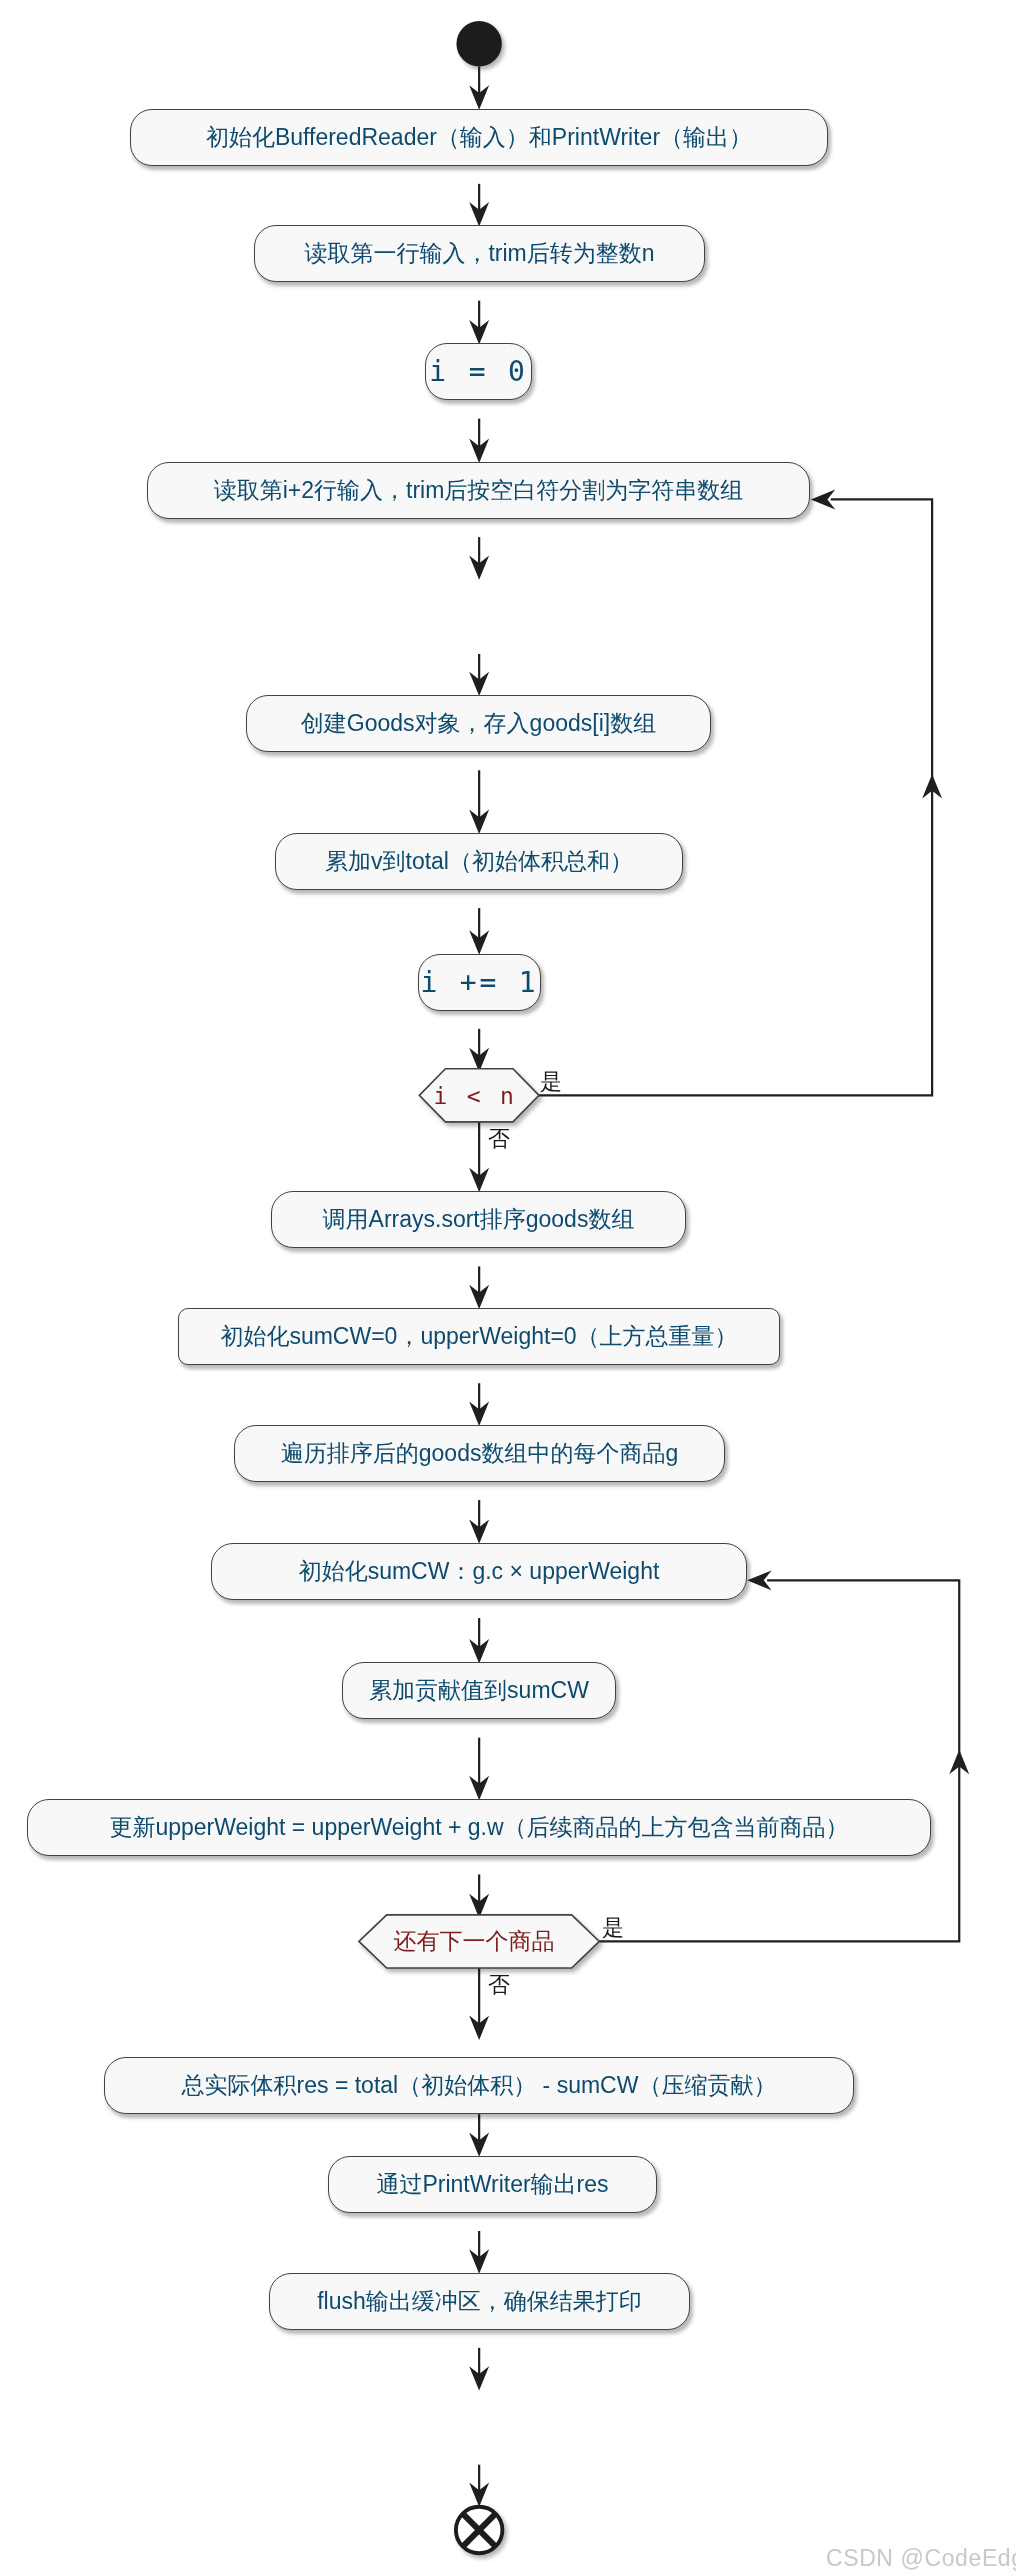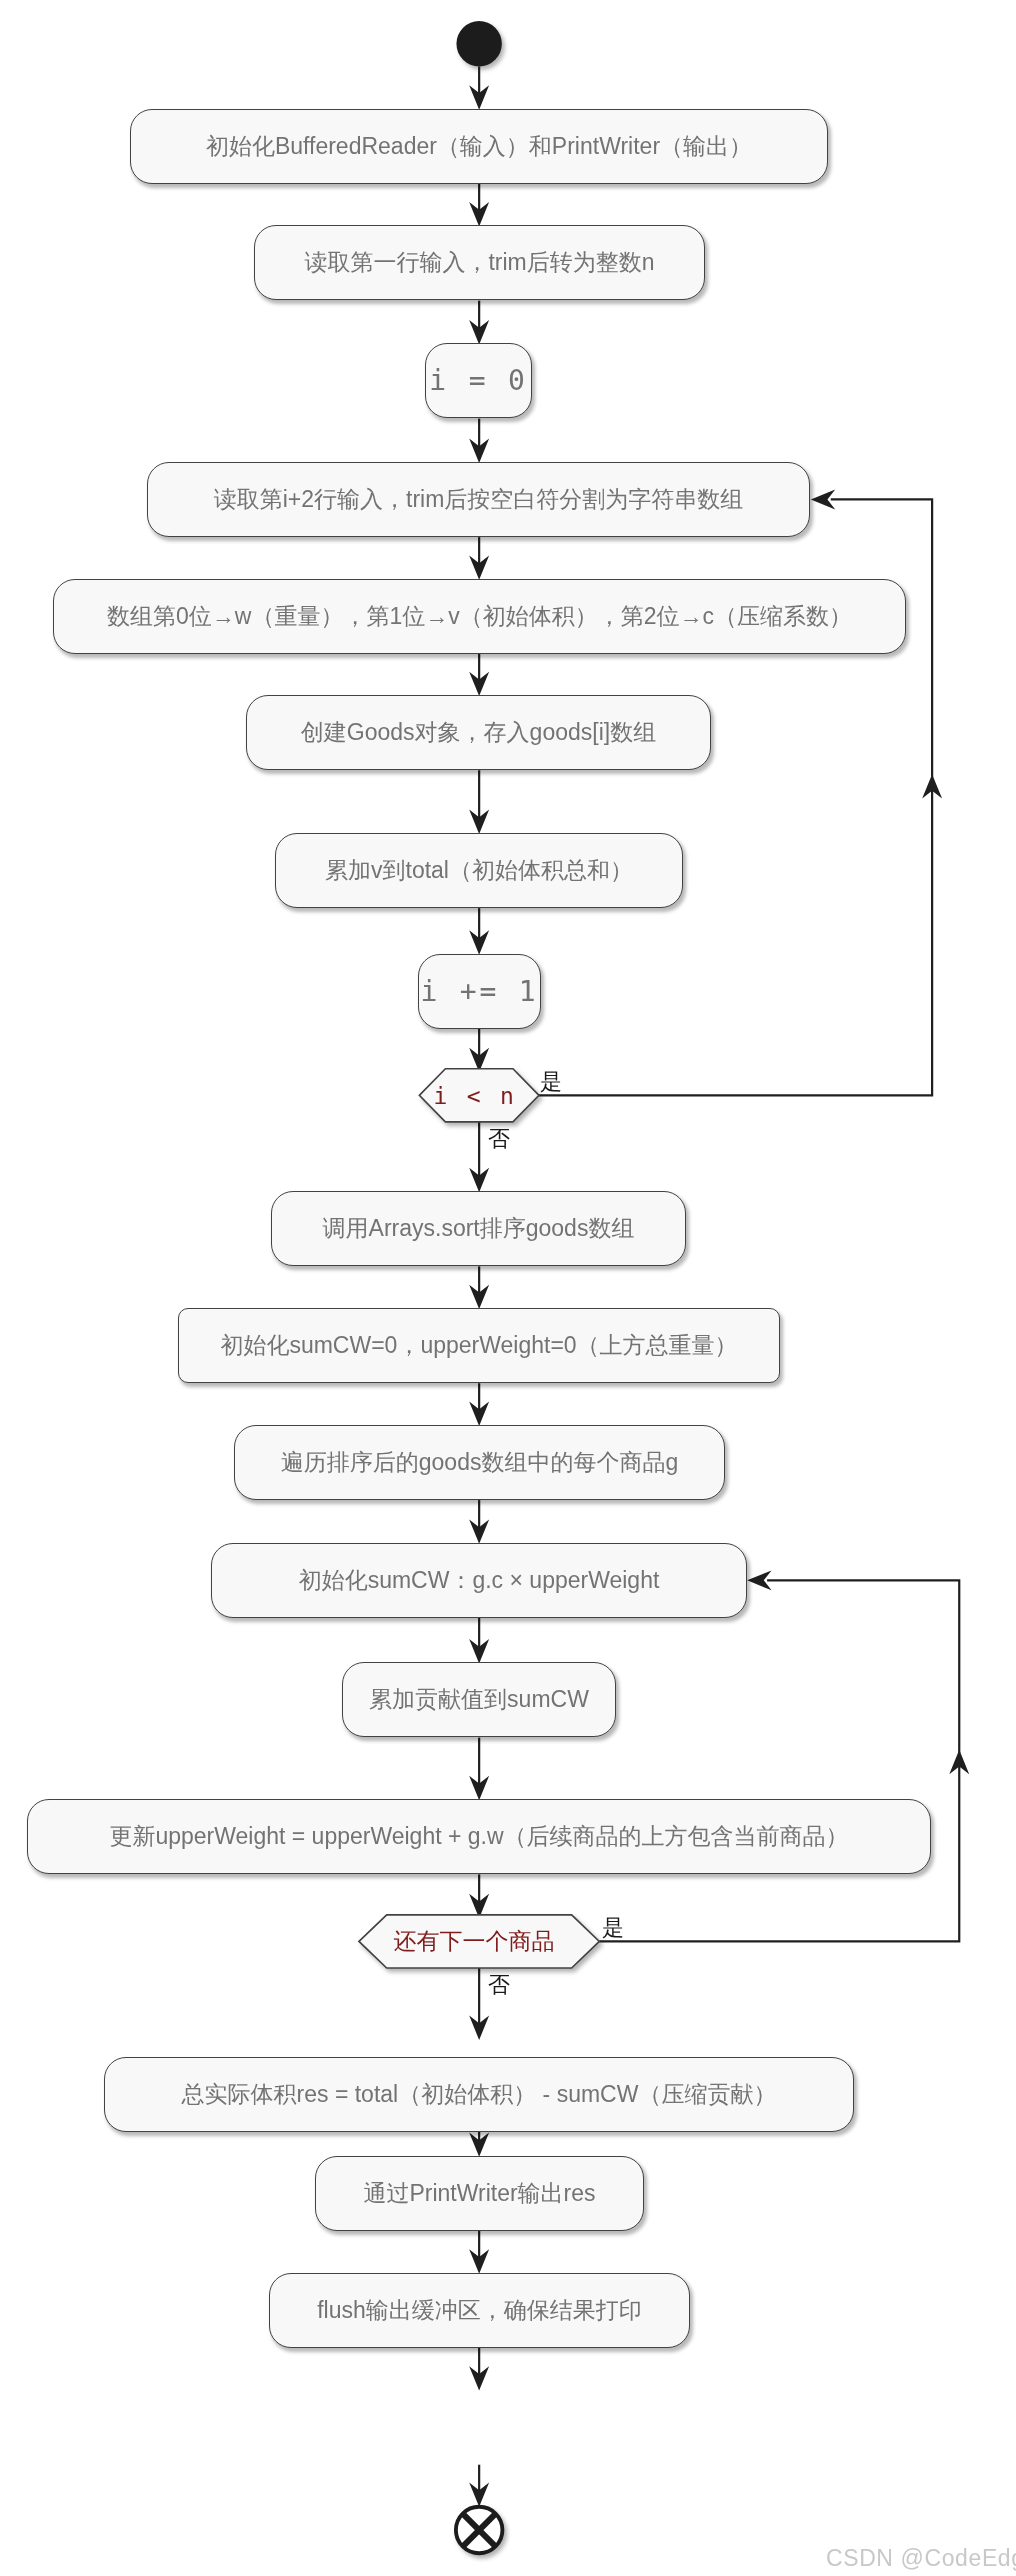--- a/index.html
+++ b/index.html
@@ -2,25 +2,25 @@
 <html style="font-size:8.9px"><head>
 <meta charset="utf-8">
 <style>
   html,body{margin:0;padding:0;background:#ffffff;}
   #page{
     position:relative;width:1017px;height:2576px;background:#ffffff;
     font-family:"Liberation Sans","DejaVu Sans",sans-serif;overflow:hidden;
   }
   .edges{position:absolute;left:0;top:0;z-index:1;}
   .node{
-    position:absolute;box-sizing:border-box;height:75px;
+    position:absolute;box-sizing:border-box;height:57px;
     display:flex;align-items:center;justify-content:center;
     background:#f8f8f8;border:1.7px solid #424242;border-radius:22px;
     box-shadow:2.8px 3.3px 3.9px rgba(0,0,0,0.28);
-    font-size:23px;color:#737373;white-space:nowrap;z-index:2;
+    font-size:23px;color:#0c4a6e;white-space:nowrap;z-index:2;
   }
   .mono{
     font-family:"DejaVu Sans Mono","Liberation Mono",monospace;
     font-size:28px;letter-spacing:2.8px;
   }
   .hexlabel{
     position:absolute;display:flex;align-items:center;justify-content:center;
     font-size:23px;color:#7f1d1d;white-space:nowrap;z-index:2;background:transparent;
   }
   .edgelabel{
@@ -114,32 +114,31 @@
       <circle cx="865" cy="4569" r="42" fill="#ffffff" stroke="#1f1f1f" stroke-width="7"></circle>
       <line x1="837" y1="4541" x2="893" y2="4597" stroke="#1f1f1f" stroke-width="11"></line>
       <line x1="893" y1="4541" x2="837" y2="4597" stroke="#1f1f1f" stroke-width="11"></line>
     </g>
   </svg>
 
   <div class="node" style="left:130px;top:109px;width:698px;">初始化BufferedReader（输入）和PrintWriter（输出）</div>
   <div class="node" style="left:254px;top:225px;width:451px;">读取第一行输入，trim后转为整数n</div>
   <div class="node mono" style="left:425px;top:343px;width:107px;">i = 0</div>
   <div class="node" style="left:147px;top:462px;width:663px;">读取第i+2行输入，trim后按空白符分割为字符串数组</div>
-  <div class="node" style="left:53px;top:579px;width:853px;">数组第0位→w（重量），第1位→v（初始体积），第2位→c（压缩系数）</div>
   <div class="node" style="left:246px;top:695px;width:465px;">创建Goods对象，存入goods[i]数组</div>
   <div class="node" style="left:275px;top:833px;width:408px;">累加v到total（初始体积总和）</div>
   <div class="node mono" style="left:418px;top:954px;width:123px;">i += 1</div>
   <div class="node" style="left:271px;top:1191px;width:415px;">调用Arrays.sort排序goods数组</div>
   <div class="node" style="left:178px;top:1308px;width:602px;border-radius:10px;">初始化sumCW=0，upperWeight=0（上方总重量）</div>
   <div class="node" style="left:234px;top:1425px;width:491px;">遍历排序后的goods数组中的每个商品g</div>
   <div class="node" style="left:211px;top:1543px;width:536px;">初始化sumCW：g.c × upperWeight</div>
   <div class="node" style="left:342px;top:1662px;width:274px;">累加贡献值到sumCW</div>
   <div class="node" style="left:27px;top:1799px;width:904px;">更新upperWeight = upperWeight + g.w（后续商品的上方包含当前商品）</div>
   <div class="node" style="left:104px;top:2039px;width:750px;margin-top:18px;">总实际体积res = total（初始体积） - sumCW（压缩贡献）</div>
-  <div class="node" style="left:315px;top:2156px;width:329px;">通过PrintWriter输出res</div>
+  <div class="node" style="left:328px;top:2156px;width:329px;">通过PrintWriter输出res</div>
   <div class="node" style="left:269px;top:2273px;width:421px;">flush输出缓冲区，确保结果打印</div>
 
   <div class="hexlabel mono" style="left:415px;top:1069px;width:120px;height:53px;">i &lt; n</div>
   <div class="hexlabel" style="left:354px;top:1915px;width:240px;height:53px;">还有下一个商品</div>
 
   <div class="edgelabel" style="left:540px;top:1067px;">是</div>
   <div class="edgelabel" style="left:488px;top:1124px;">否</div>
   <div class="edgelabel" style="left:602px;top:1913px;">是</div>
   <div class="edgelabel" style="left:488px;top:1970px;">否</div>
 

